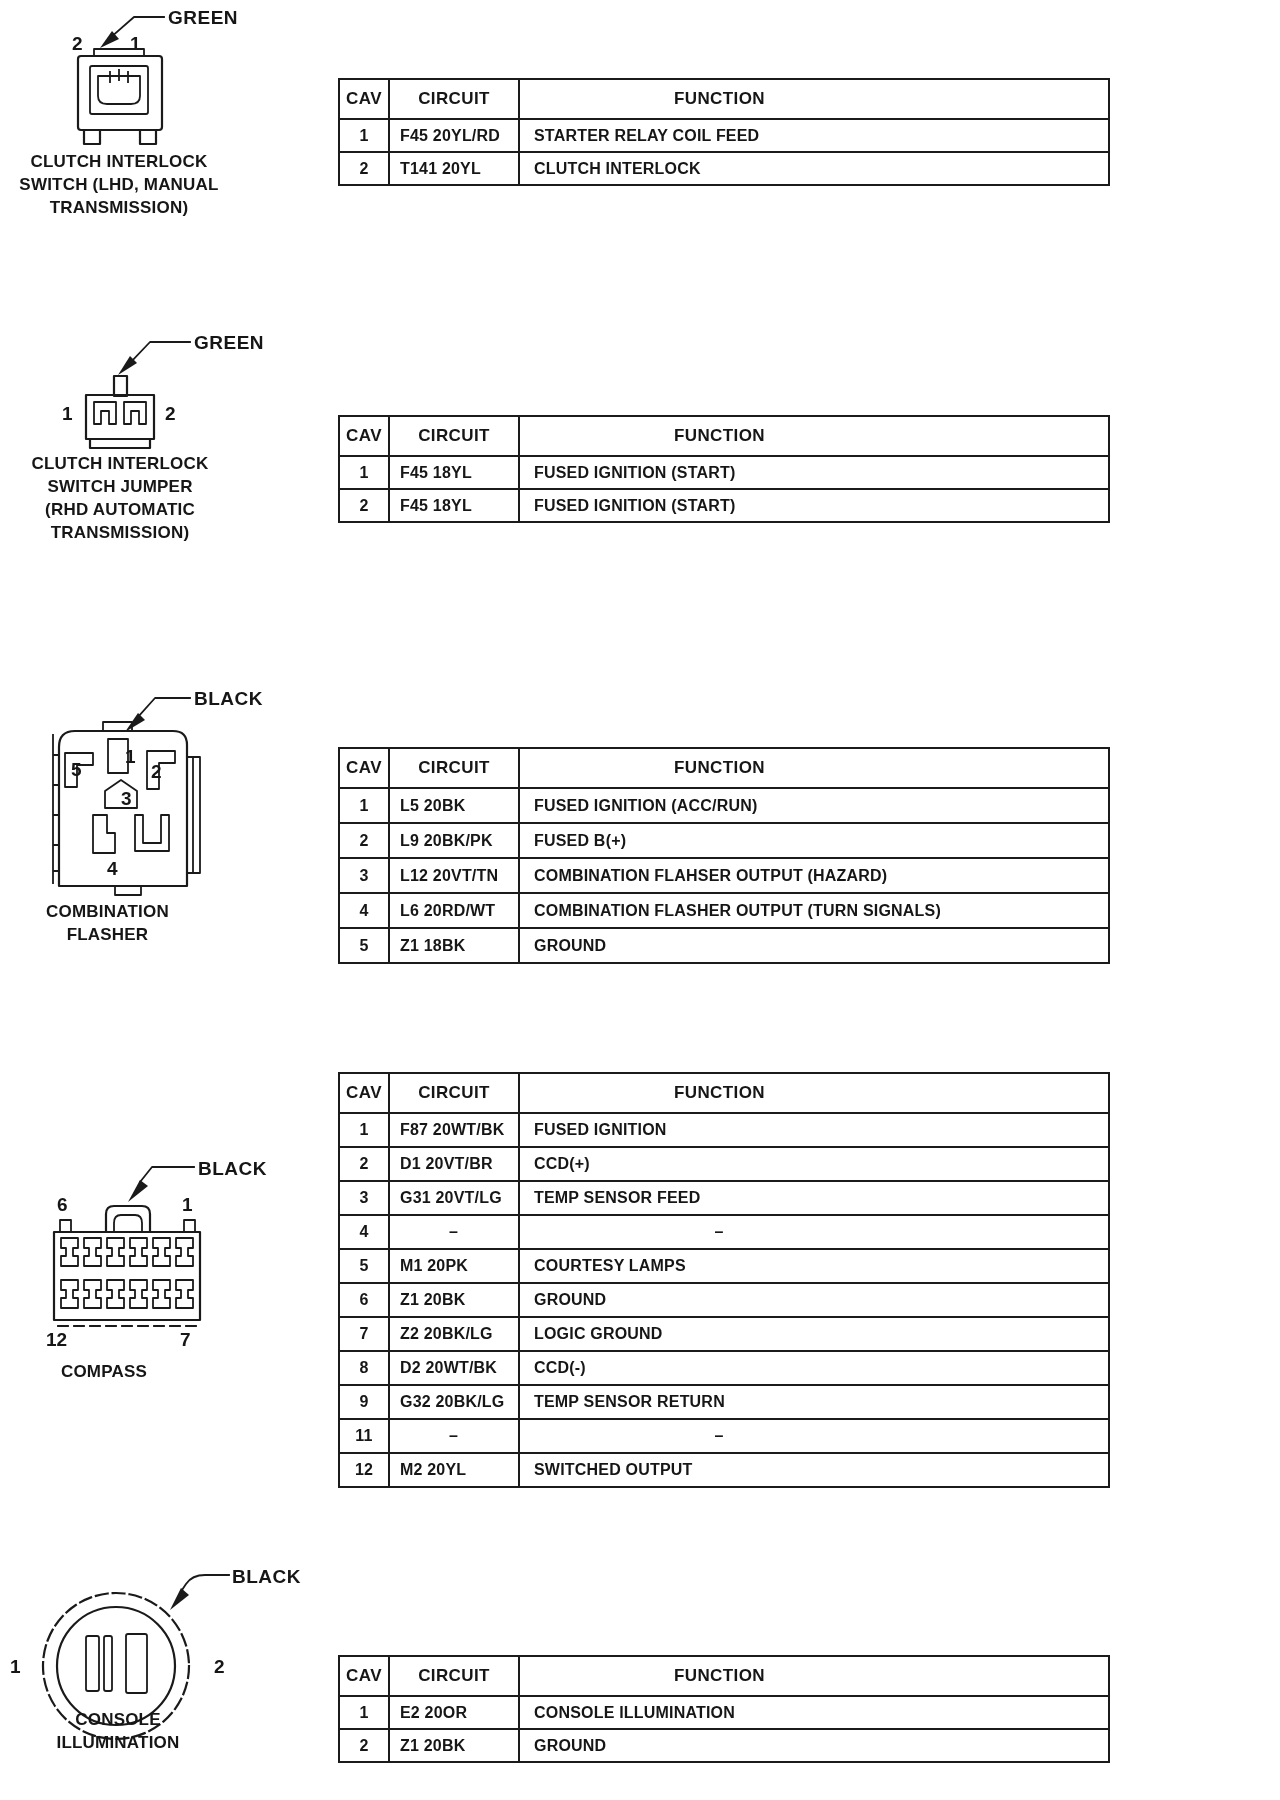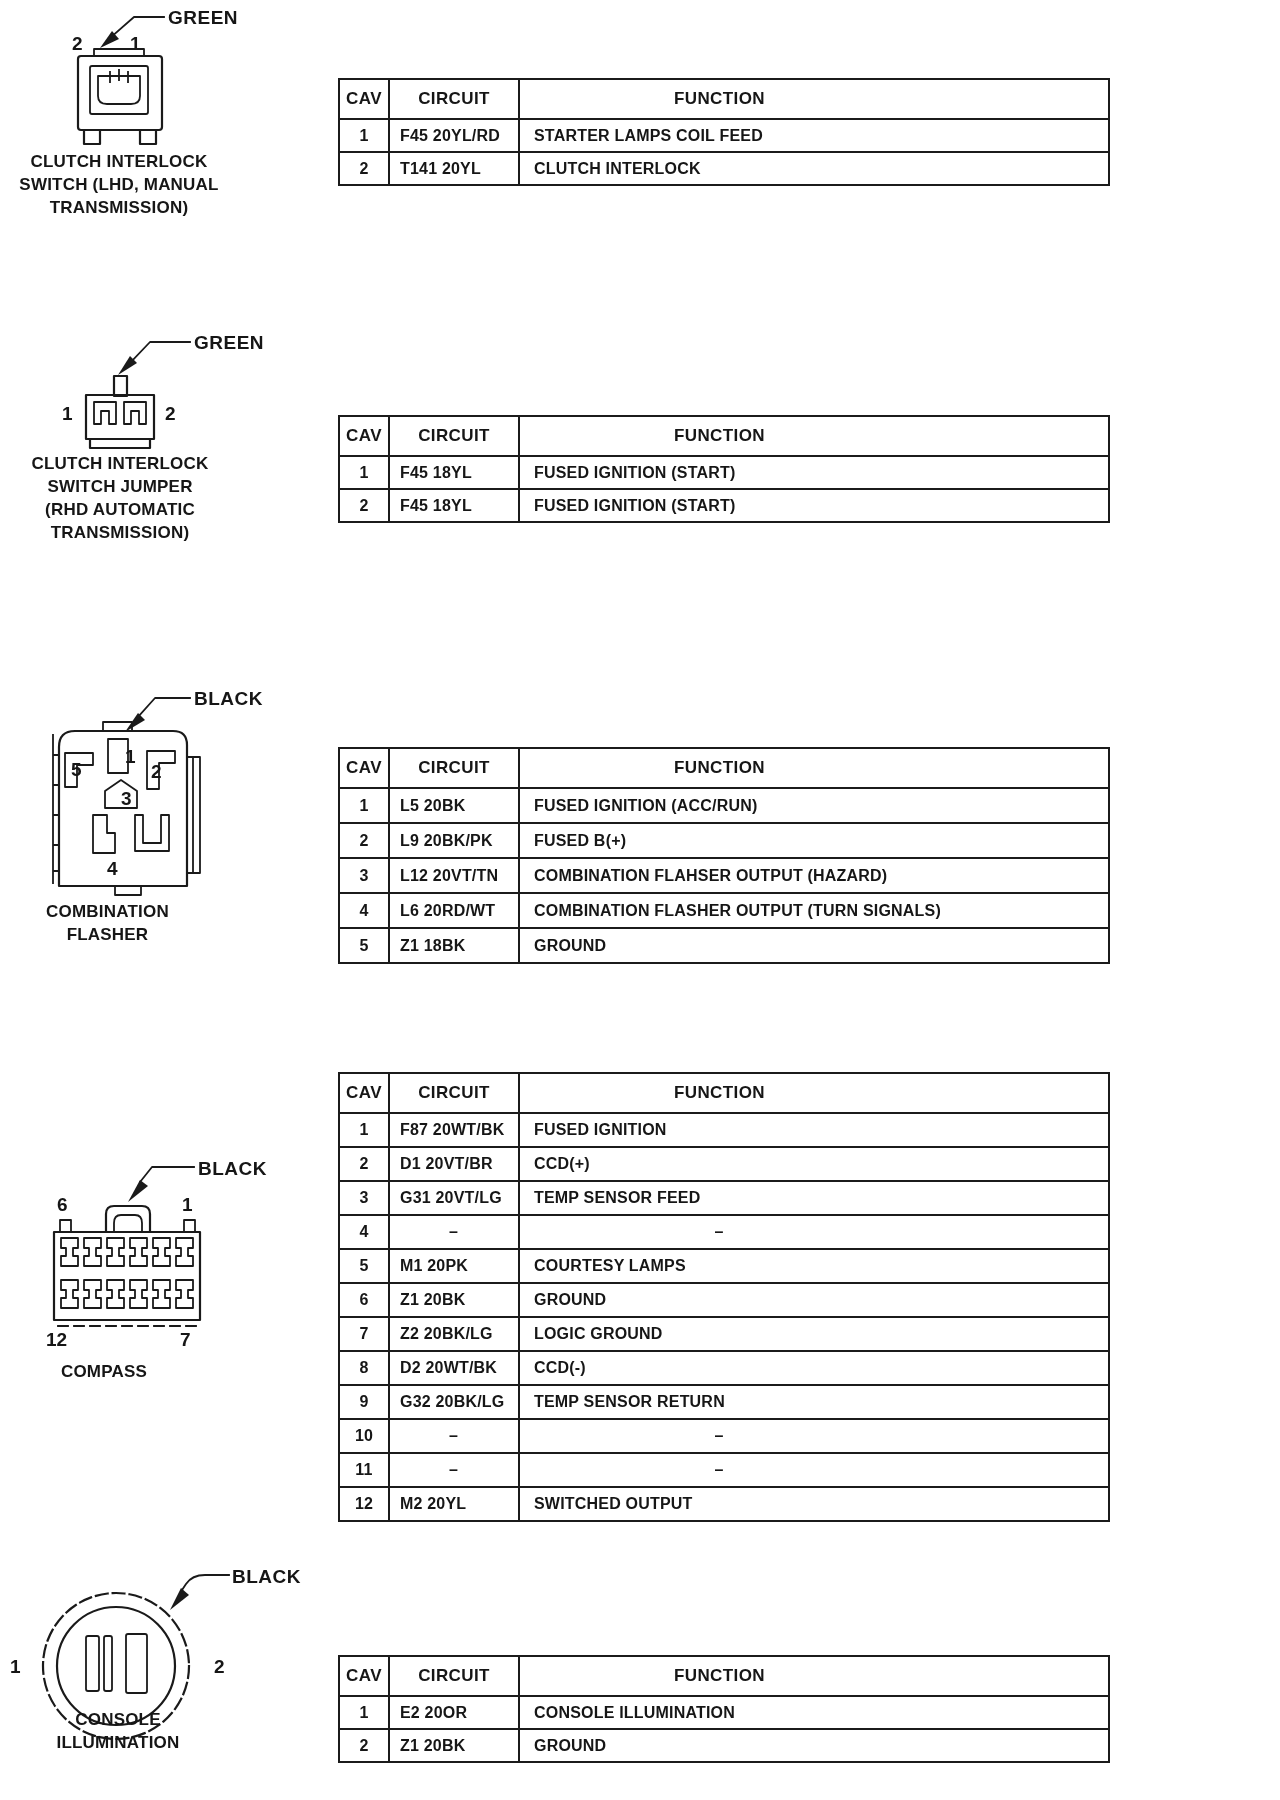--- a/index.html
+++ b/index.html
@@ -89,21 +89,21 @@
           <tr>
         <th class="h-cav">CAV</th>
         <th class="h-circuit">CIRCUIT</th>
         <th class="h-func">FUNCTION</th>
       </tr>
         </thead>
       <tbody>
           <tr>
             <td class="col-cav">1</td>
             <td class="col-circuit">F45 20YL/RD</td>
-            <td class="col-func">STARTER LAMPS COIL FEED</td>
+            <td class="col-func">STARTER RELAY COIL FEED</td>
           </tr>
           <tr>
             <td class="col-cav">2</td>
             <td class="col-circuit">T141 20YL</td>
             <td class="col-func">CLUTCH INTERLOCK</td>
           </tr>
         </tbody>
     </table>
   </section>
 
@@ -319,25 +319,20 @@
             <td class="col-cav">8</td>
             <td class="col-circuit">D2 20WT/BK</td>
             <td class="col-func">CCD(-)</td>
           </tr>
           <tr>
             <td class="col-cav">9</td>
             <td class="col-circuit">G32 20BK/LG</td>
             <td class="col-func">TEMP SENSOR RETURN</td>
           </tr>
           <tr>
-            <td class="col-cav">10</td>
-            <td class="col-circuit dash">–</td>
-            <td class="col-func dash">–</td>
-          </tr>
-          <tr>
             <td class="col-cav">11</td>
             <td class="col-circuit dash">–</td>
             <td class="col-func dash">–</td>
           </tr>
           <tr>
             <td class="col-cav">12</td>
             <td class="col-circuit">M2 20YL</td>
             <td class="col-func">SWITCHED OUTPUT</td>
           </tr>
         </tbody>

